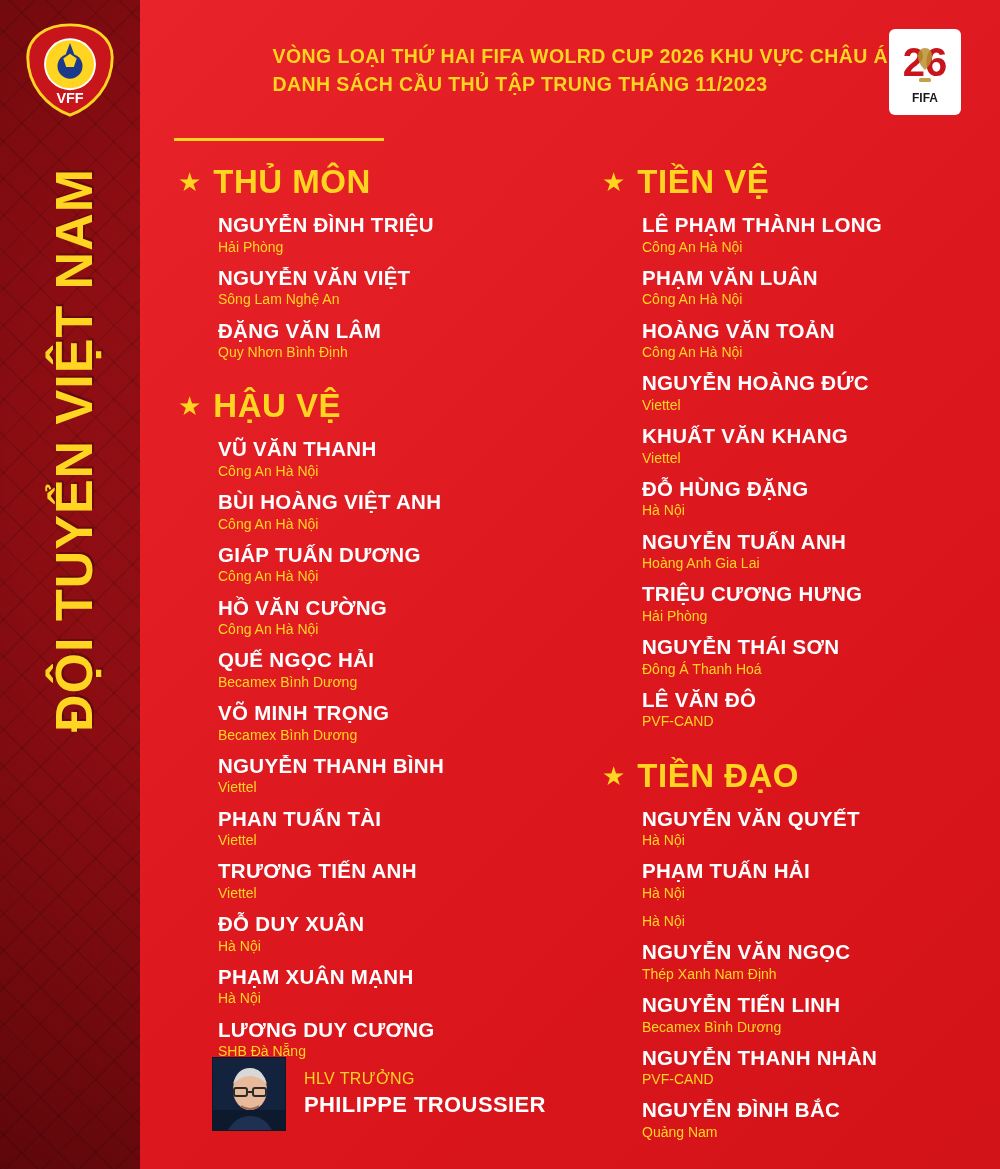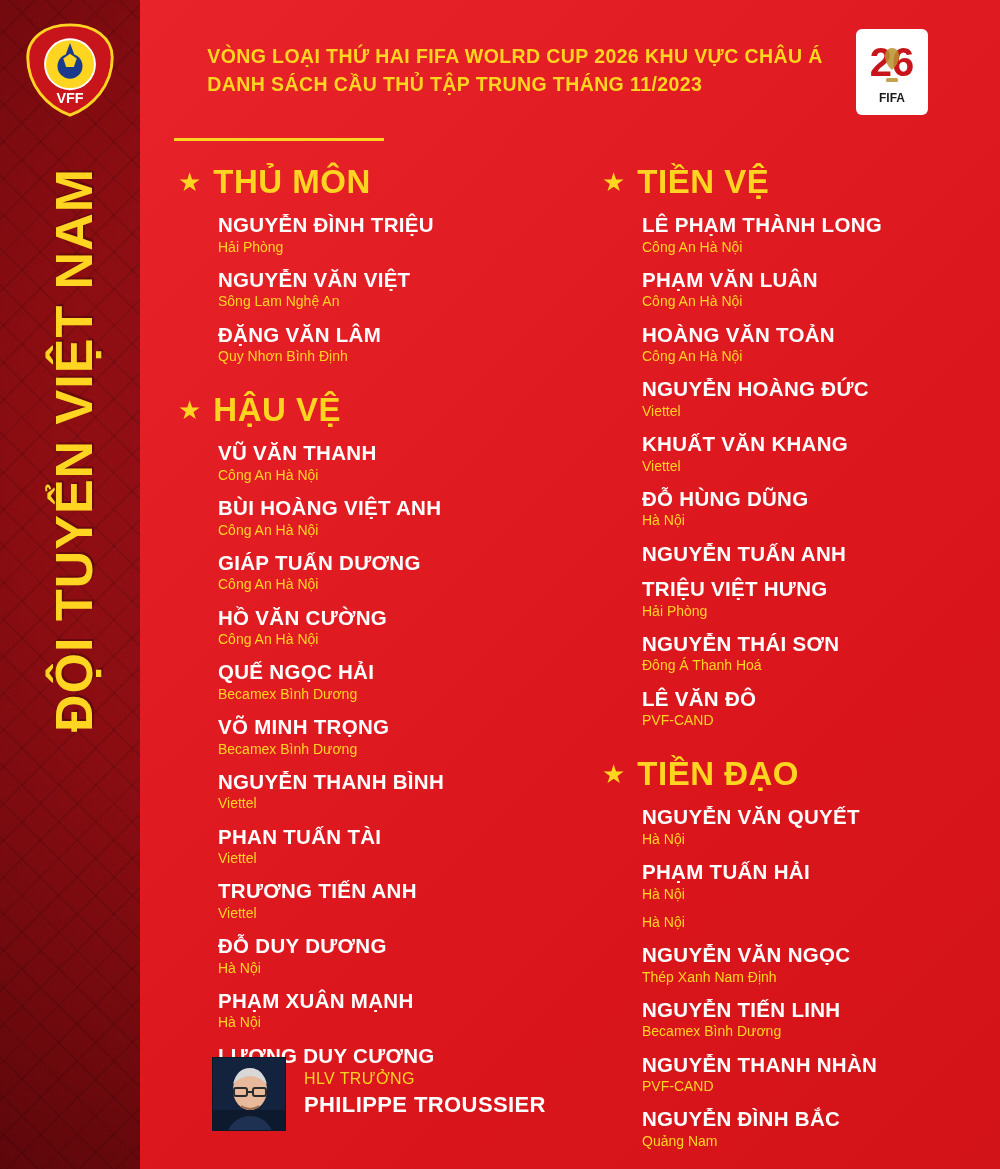--- a/index.html
+++ b/index.html
@@ -52,22 +52,21 @@
     left: 140px; top: 0;
     width: 860px; height: 1169px;
     background: #e11b22;
     background-image: linear-gradient(135deg, #e8232a 0%, #dc161d 60%, #d21318 100%);
     z-index: 2;
     padding: 28px 34px 0 34px;
   }
   #header {
     display: flex;
     align-items: flex-start;
-    justify-content: center;
-    gap: 32px;
+    justify-content: flex-end;
   }
   #header-text {
     color: #ffd521;
     font-size: 19.5px;
     font-weight: bold;
     line-height: 1.45;
     letter-spacing: 0.4px;
     max-width: 650px;
     padding-top: 14px;
   }
@@ -107,21 +106,20 @@
     font-weight: bold;
     letter-spacing: 0.5px;
   }
   .player { margin: 0 0 10px 44px; }
   .player-name {
     color: #ffffff;
     font-size: 20.5px;
     font-weight: 600;
     letter-spacing: 0.3px;
     line-height: 1.15;
-    margin-top: 12px;
   }
   .player-club {
     color: #ffd521;
     font-size: 14px;
     line-height: 1.3;
     margin-top: 1px;
   }
   
   #coach {
     position: absolute;
@@ -249,29 +247,30 @@
             </div>
             <div class="player">
               <div class="player-name">PHAN TUẤN TÀI</div>
               <div class="player-club">Viettel</div>
             </div>
             <div class="player">
               <div class="player-name">TRƯƠNG TIẾN ANH</div>
               <div class="player-club">Viettel</div>
             </div>
             <div class="player">
-              <div class="player-name">ĐỖ DUY DƯƠNG</div>
+              <div class="player-name">ĐỖ DUY XUÂN</div>
               <div class="player-club">Hà Nội</div>
             </div>
             <div class="player">
               <div class="player-name">PHẠM XUÂN MẠNH</div>
               <div class="player-club">Hà Nội</div>
             </div>
             <div class="player">
               <div class="player-name">LƯƠNG DUY CƯƠNG</div>
+              <div class="player-club">SHB Đà Nẵng</div>
             </div>
           </div>
         </div>
       <div class="col right" id="col-right">
           <div class="group">
             <div class="group-head">
               <span class="star">★</span>
               <span class="group-title">TIỀN VỆ</span>
             </div>
             <div class="player">
@@ -288,28 +287,29 @@
             </div>
             <div class="player">
               <div class="player-name">NGUYỄN HOÀNG ĐỨC</div>
               <div class="player-club">Viettel</div>
             </div>
             <div class="player">
               <div class="player-name">KHUẤT VĂN KHANG</div>
               <div class="player-club">Viettel</div>
             </div>
             <div class="player">
-              <div class="player-name">ĐỖ HÙNG DŨNG</div>
+              <div class="player-name">ĐỖ HÙNG ĐẶNG</div>
               <div class="player-club">Hà Nội</div>
             </div>
             <div class="player">
               <div class="player-name">NGUYỄN TUẤN ANH</div>
-            </div>
-            <div class="player">
-              <div class="player-name">TRIỆU VIỆT HƯNG</div>
+              <div class="player-club">Hoàng Anh Gia Lai</div>
+            </div>
+            <div class="player">
+              <div class="player-name">TRIỆU CƯƠNG HƯNG</div>
               <div class="player-club">Hải Phòng</div>
             </div>
             <div class="player">
               <div class="player-name">NGUYỄN THÁI SƠN</div>
               <div class="player-club">Đông Á Thanh Hoá</div>
             </div>
             <div class="player">
               <div class="player-name">LÊ VĂN ĐÔ</div>
               <div class="player-club">PVF-CAND</div>
             </div>

